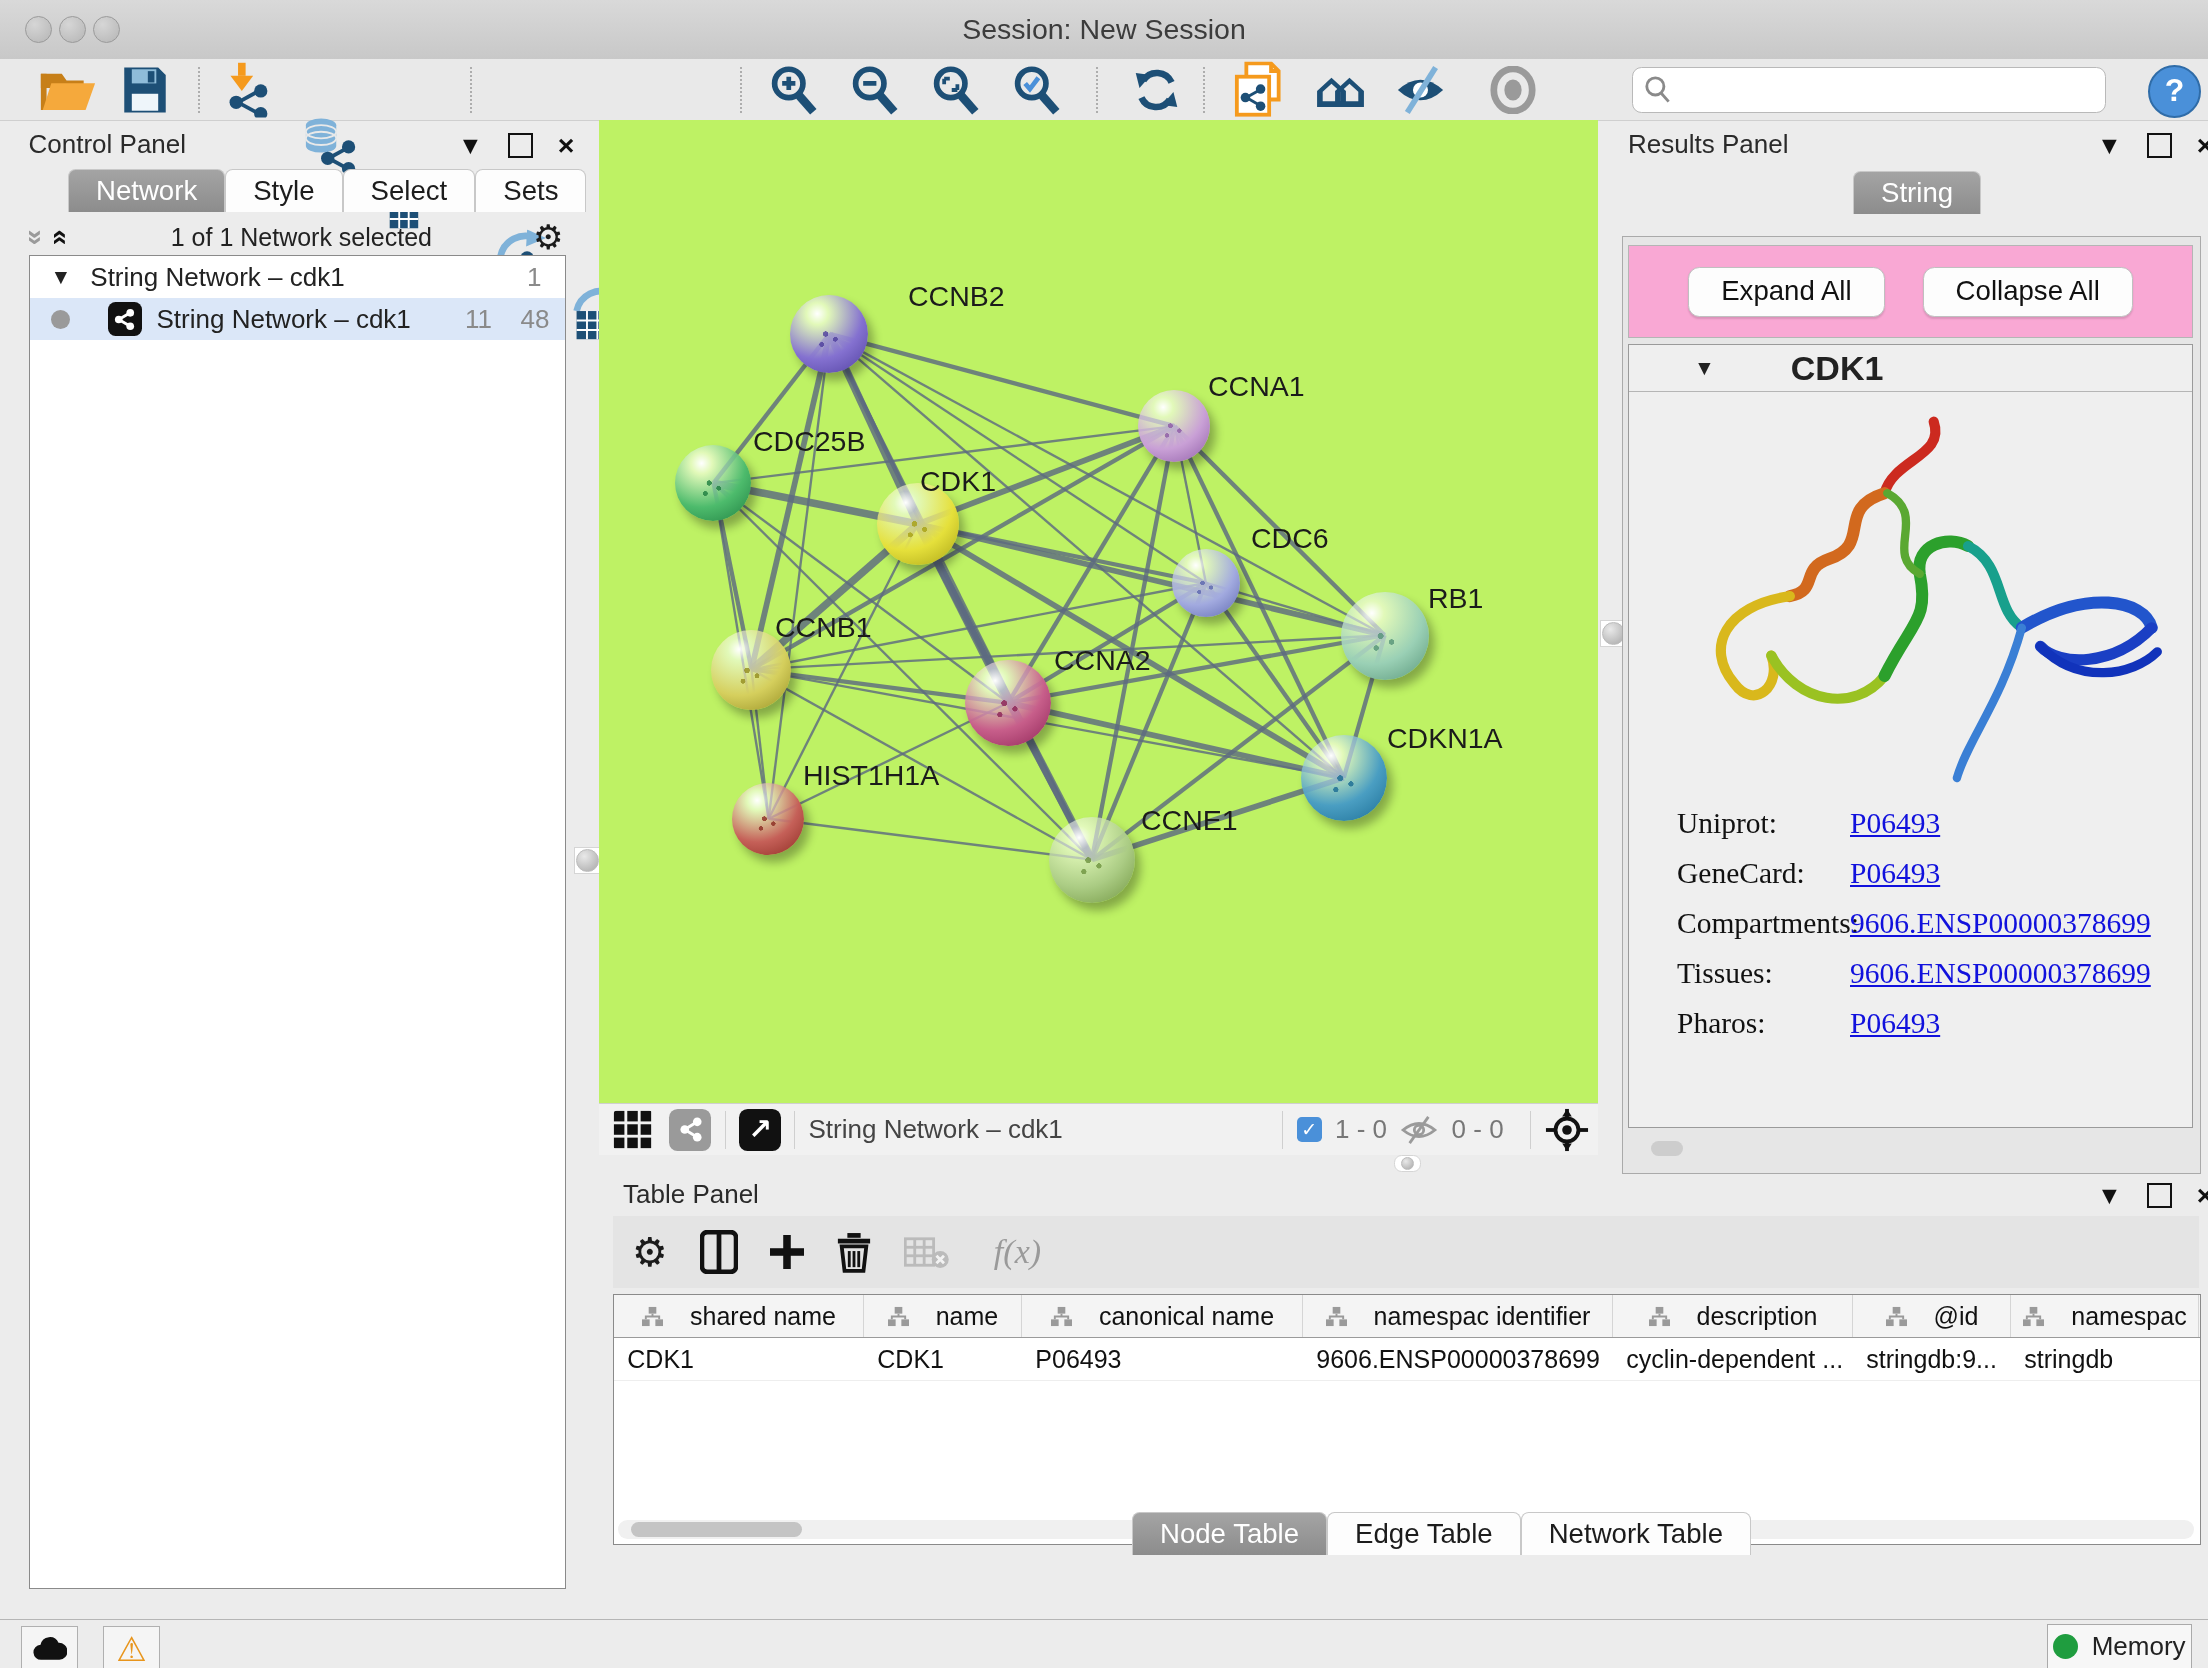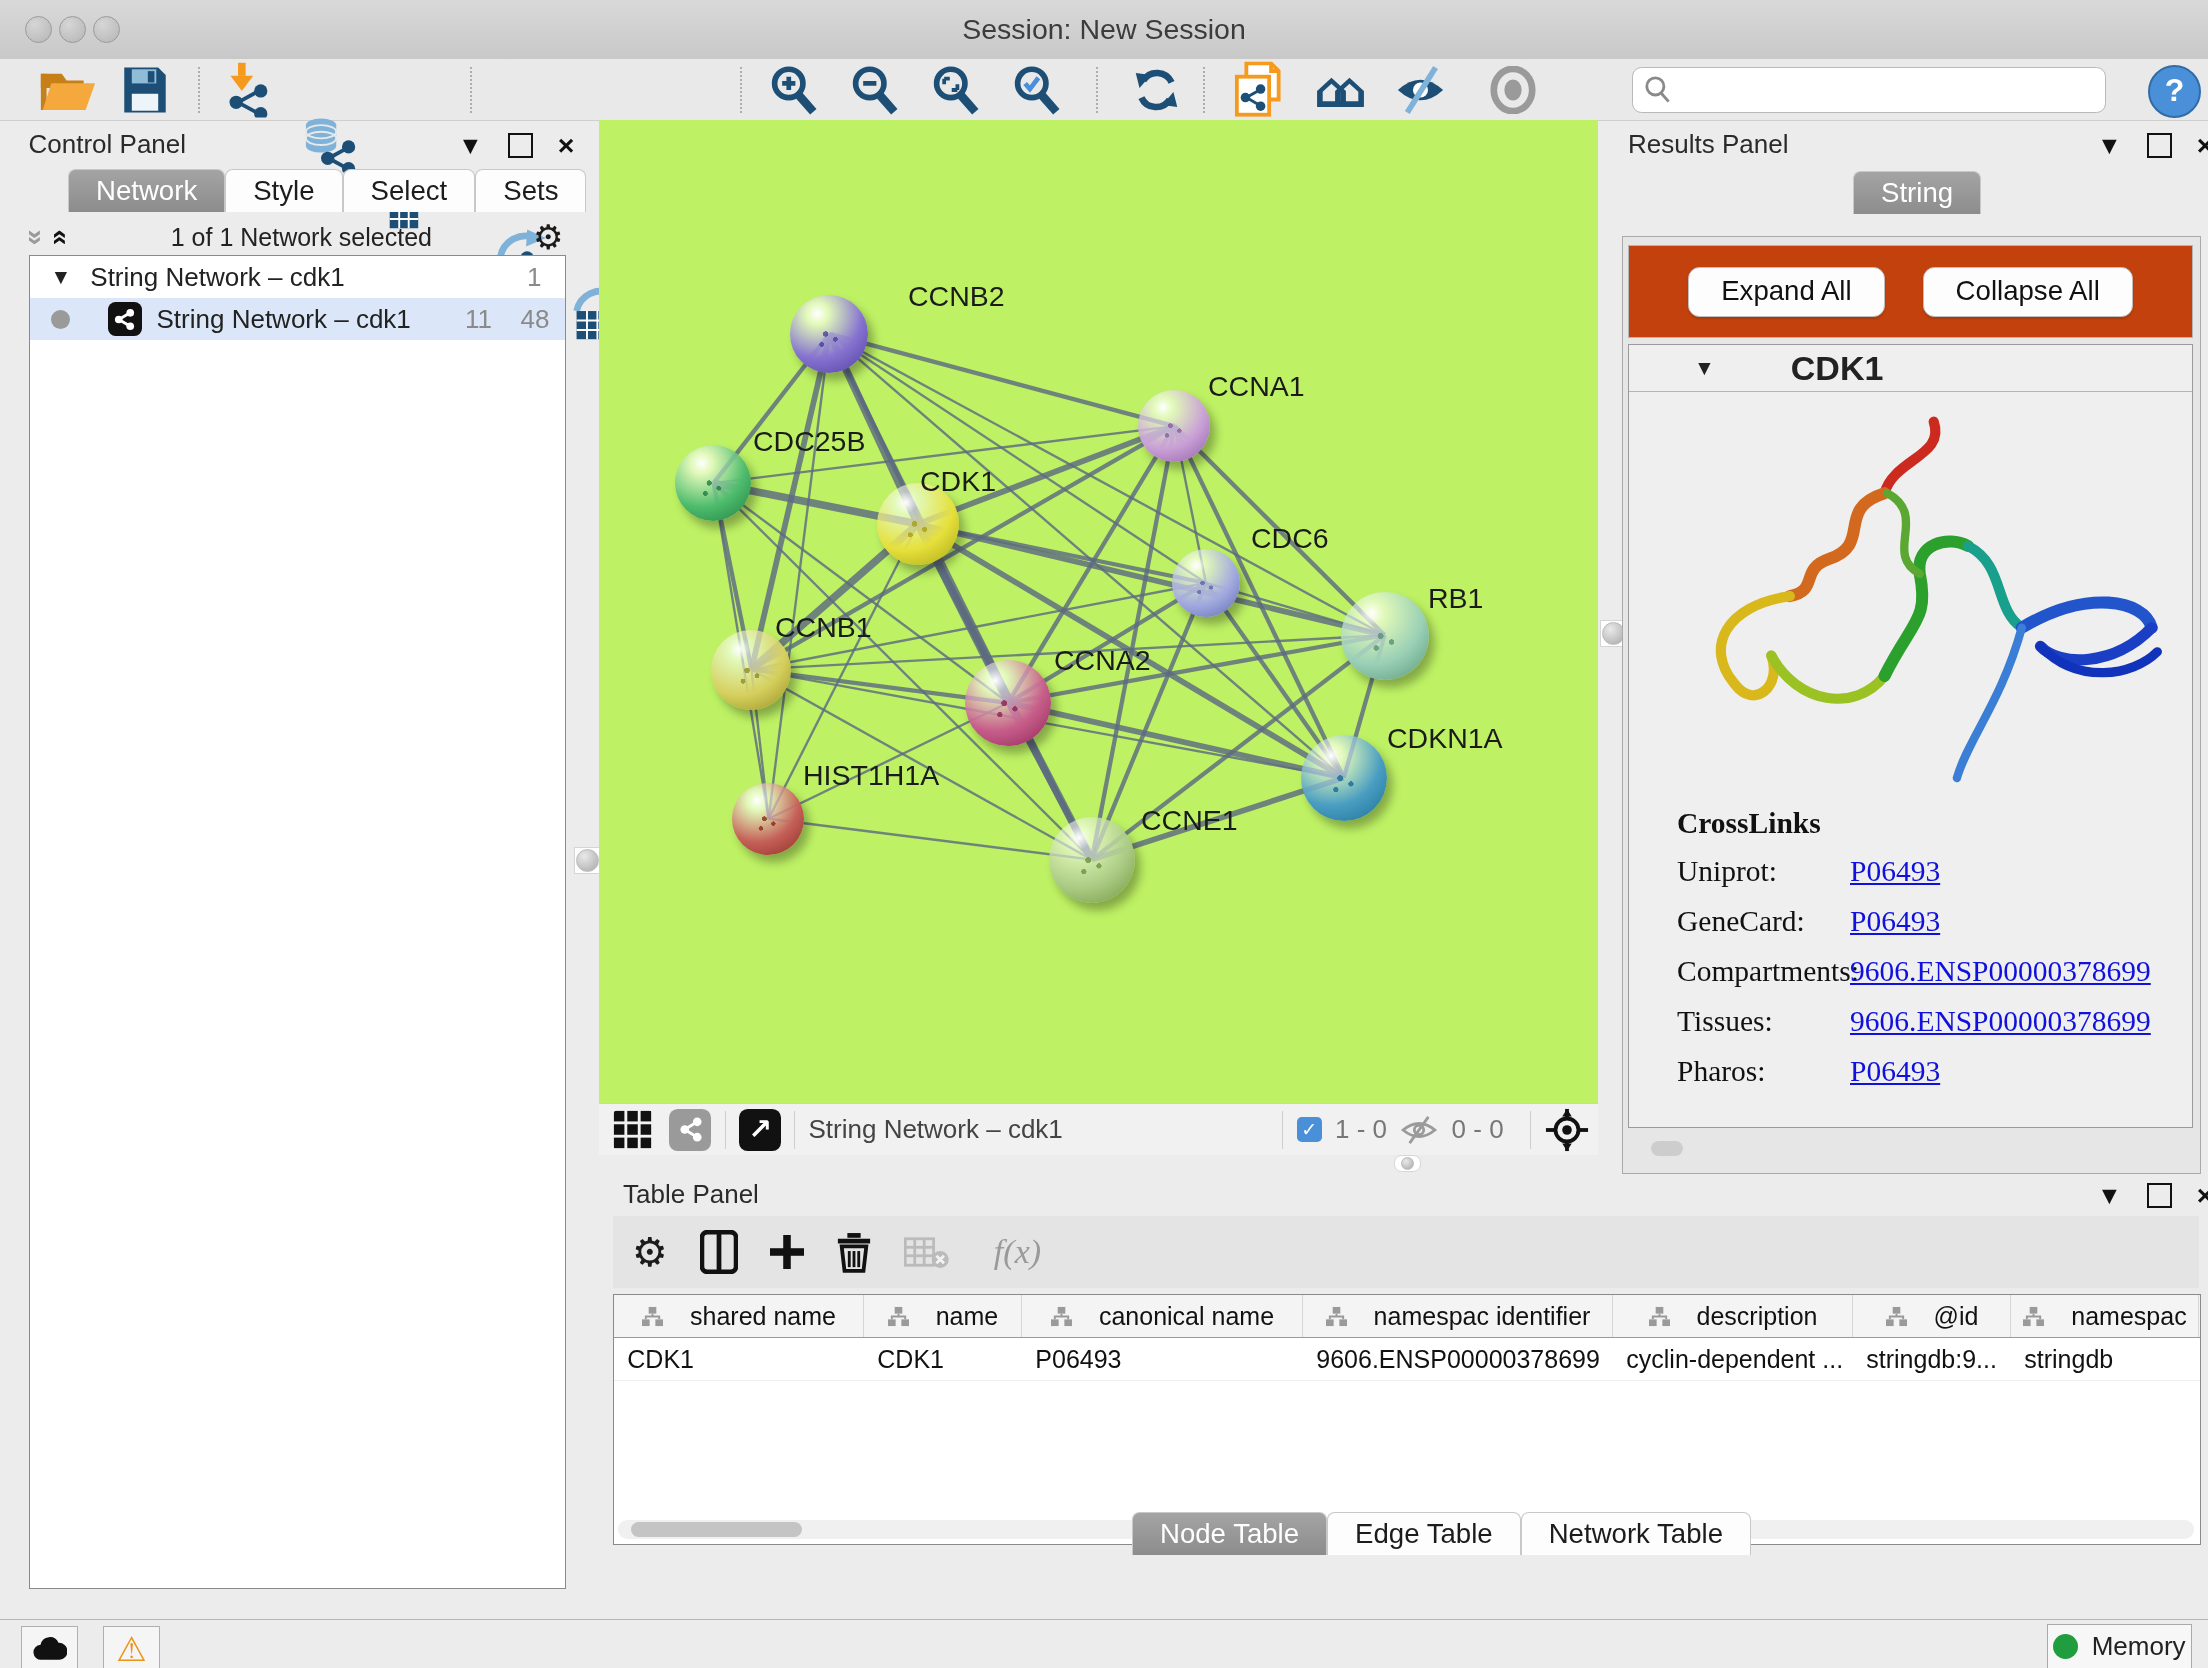--- a/index.html
+++ b/index.html
@@ -60,21 +60,21 @@
   #net-bar{left:599px;top:1103px;width:999px;height:51px;background:#f1f1f1;
     border-top:1.9px solid #cfcfcf;display:flex;align-items:center;font-size:26px;color:#555;}
   .nbsep{height:38px;border-left:1.9px solid #cfcfcf;margin:0 13.3px;}
   #grid-icon,#nav-arrow{width:42px;height:42px;border-radius:8.6px;}
   #netbar-share{width:42px;height:42px;border-radius:8.6px;background:#9a9a9a;display:flex;align-items:center;justify-content:center;}
   #sel-check{width:25px;height:25px;background:#4a90d9;border-radius:4.8px;color:#fff;font-size:19px;
     text-align:center;line-height:25px;font-weight:bold;}
 
   
   #res-outer{left:1622px;top:236px;width:577px;height:936px;background:#e6e6e6;border:1.9px solid #aaa;}
-  #res-exp-box{left:1628px;top:245px;width:563px;height:91px;background:#c2410c;border:1.9px solid #b5b5b5;
+  #res-exp-box{left:1628px;top:245px;width:563px;height:91px;background:#f9a8d4;border:1.9px solid #b5b5b5;
     display:flex;align-items:center;justify-content:center;gap:38px;}
   .res-btn{height:48px;line-height:46px;padding:0 32px;background:#fdfdfd;border:1.9px solid #c0c0c0;
     border-radius:11.4px;font-size:27.6px;color:#111;box-shadow:0 1.9px 1.9px rgba(0,0,0,.12);}
   #cdk1-box{left:1628px;top:344px;width:563px;height:782px;border:1.9px solid #9a9a9a;background:#efefef;}
   #cdk1-head{height:46px;border-bottom:1.9px solid #b5b5b5;display:flex;align-items:center;background:#efefef;}
   #crosslinks{font-family:"Liberation Serif","DejaVu Serif",serif;font-size:29.5px;color:#111;}
   #crosslinks .row{display:flex;margin-bottom:17px;}
   #crosslinks .lbl{width:173px;}
   #crosslinks a{color:#1111dd;text-decoration:underline;}
 
@@ -539,21 +539,20 @@
       <path d="M342 152 C 382 172, 370 220, 400 240" stroke="#18a08c" stroke-width="11"></path>
       <path d="M400 240 C 470 198, 532 210, 540 240" stroke="#2255cc" stroke-width="13"></path>
       <path d="M540 240 C 500 282, 440 282, 420 260" stroke="#1a3fc4" stroke-width="12"></path>
       <path d="M420 260 C 460 302, 520 292, 546 266" stroke="#1133bb" stroke-width="10"></path>
       <path d="M400 240 C 378 320, 342 360, 330 402" stroke="#3a7fd5" stroke-width="9"></path>
       <path d="M255 95 C 300 120, 250 160, 290 182" stroke="#5aa832" stroke-width="9"></path>
     </g>
   </svg>
 
   <div id="crosslinks" style="padding-left:48px">
-    <div style="font-weight:bold;margin-bottom:15px">CrossLinks</div>
     <div id="crosslinks-rows">
         <div class="row">
           <span class="lbl">Uniprot:</span>
           <a href="#">P06493</a>
         </div>
         <div class="row">
           <span class="lbl">GeneCard:</span>
           <a href="#">P06493</a>
         </div>
         <div class="row">

